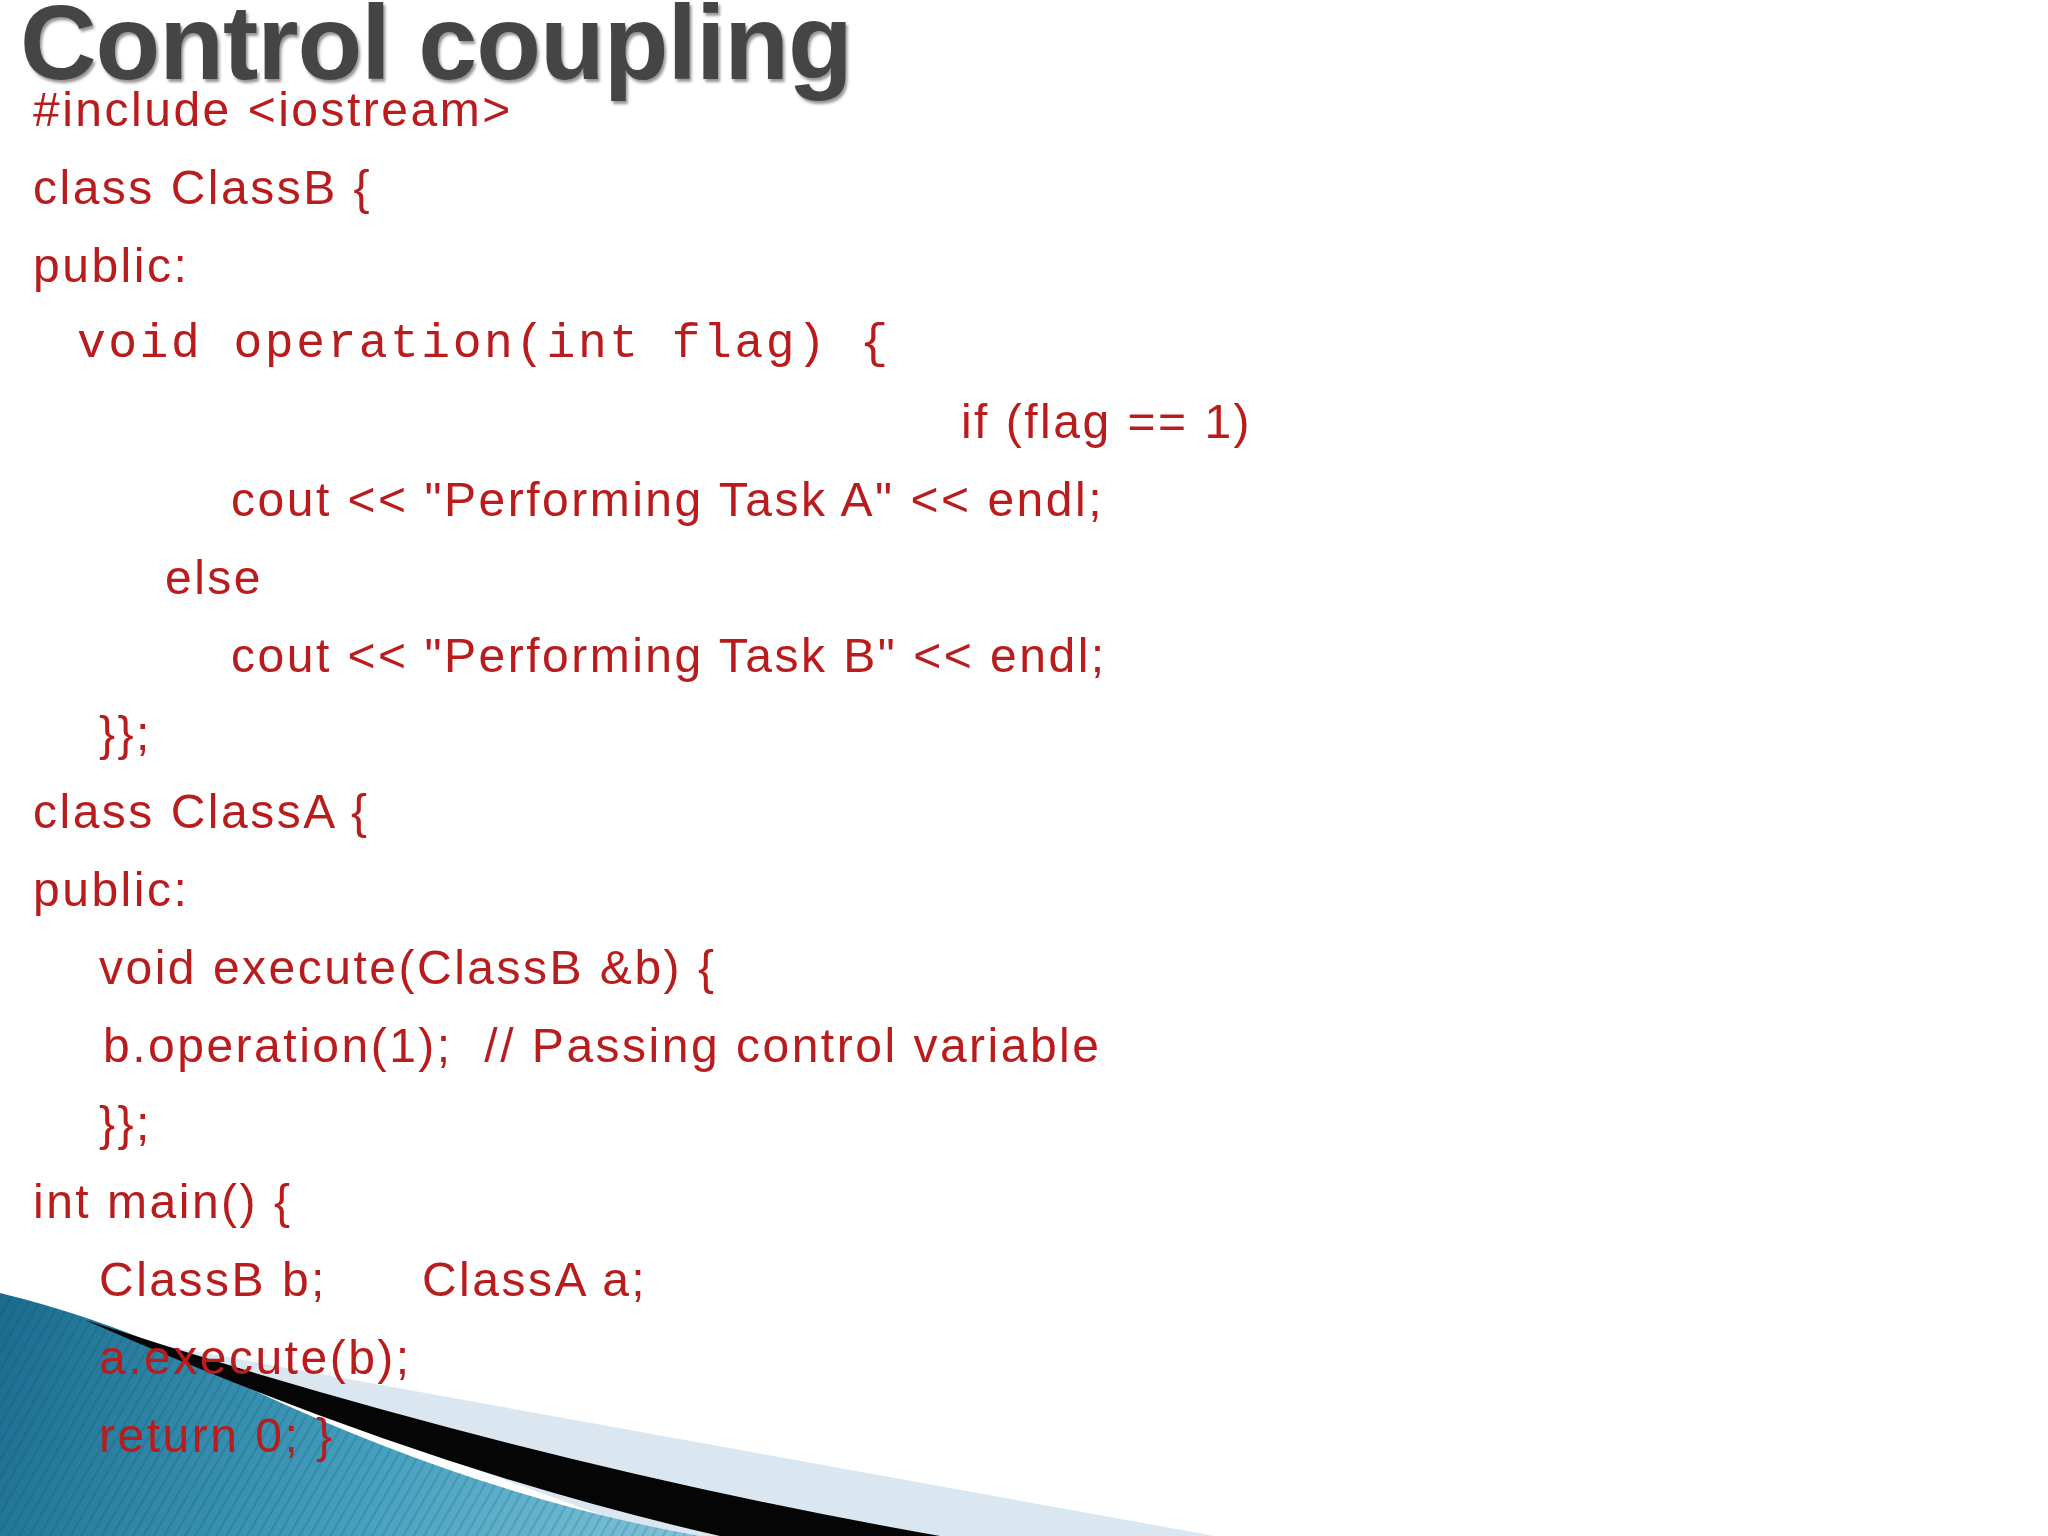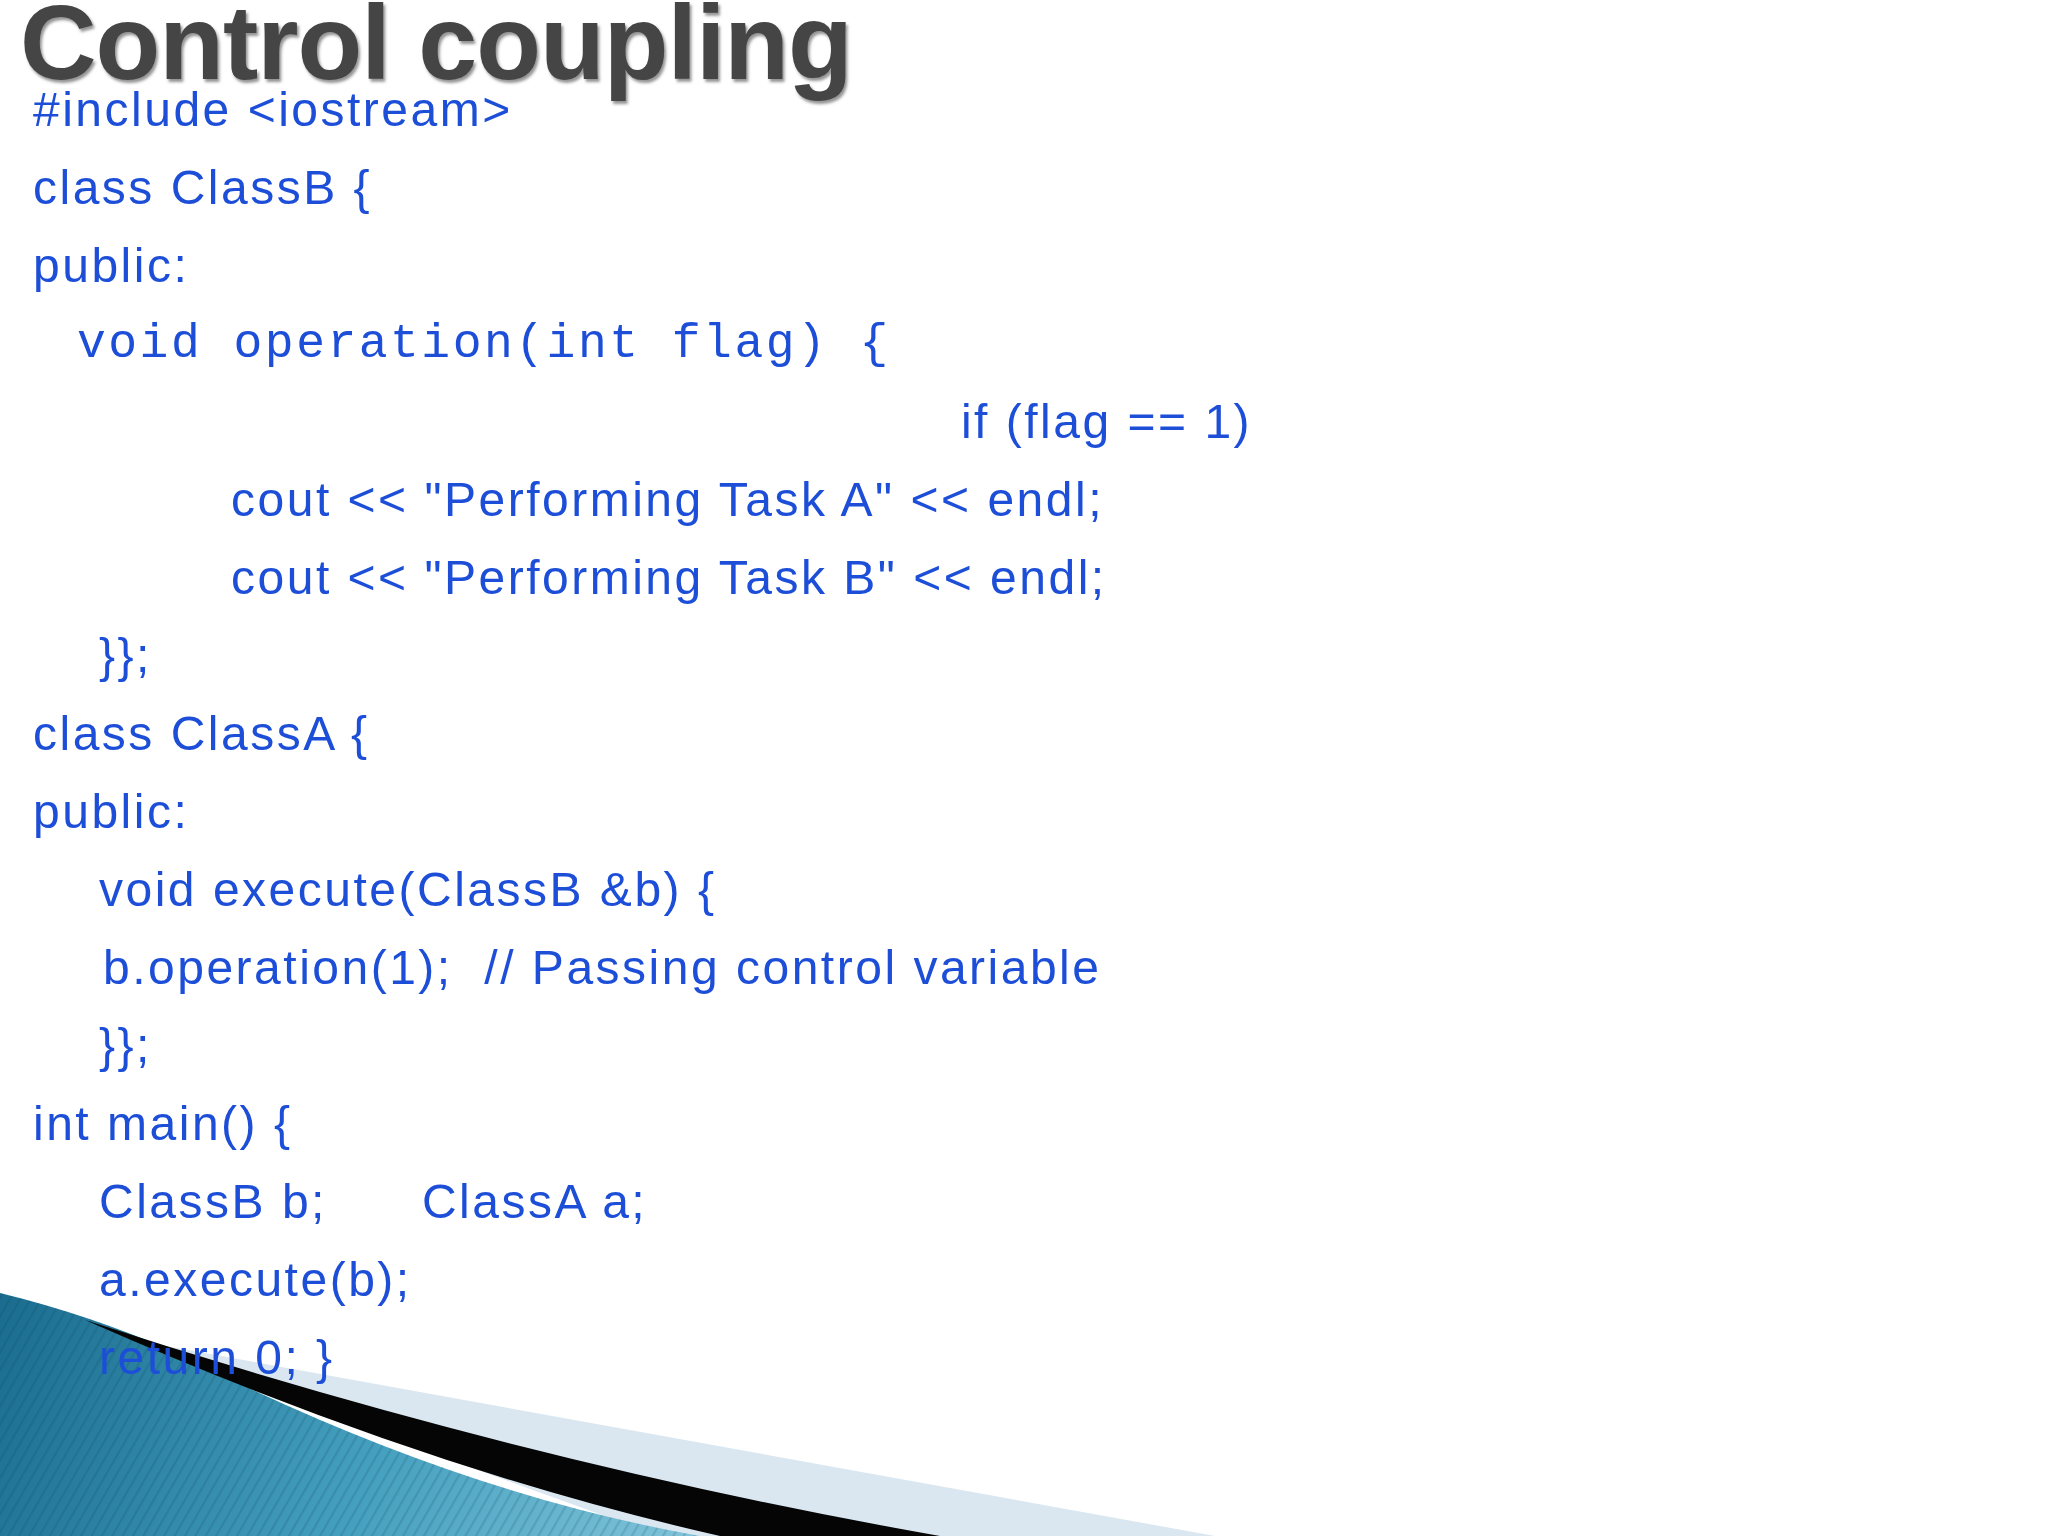--- a/index.html
+++ b/index.html
@@ -39,21 +39,21 @@
   .code-block {
     position: absolute;
     left: 0;
     top: 71px;
     width: 2048px;
   }
   .code-line {
     font-size: 48px;
     line-height: 78px;
     letter-spacing: 2.5px;
-    color: #1d4ed8;
+    color: #b91c1c;
     white-space: pre;
   }
 </style>
 </head>
 <body>
 
 <div class="slide">
 
   <svg class="corner-decoration" viewBox="0 0 2048 1536" width="2048" height="1536" aria-hidden="true">
     <defs>
@@ -77,20 +77,21 @@
 
   <h1 class="slide-title">Control coupling</h1>
 
   <div class="code-block">
       <div class="code-line" style="padding-left: 33px;">#include &lt;iostream&gt;</div>
       <div class="code-line" style="padding-left: 33px;">class ClassB {</div>
       <div class="code-line" style="padding-left: 33px;">public:</div>
       <div class="code-line" style="padding-left: 77px; font-family: Liberation Mono, monospace;">void operation(int flag) {</div>
       <div class="code-line" style="padding-left: 165px; text-align: center;">if (flag == 1)</div>
       <div class="code-line" style="padding-left: 231px;">cout &lt;&lt; "Performing Task A" &lt;&lt; endl;</div>
+      <div class="code-line" style="padding-left: 165px;">else</div>
       <div class="code-line" style="padding-left: 231px;">cout &lt;&lt; "Performing Task B" &lt;&lt; endl;</div>
       <div class="code-line" style="padding-left: 99px;">}};</div>
       <div class="code-line" style="padding-left: 33px;">class ClassA {</div>
       <div class="code-line" style="padding-left: 33px;">public:</div>
       <div class="code-line" style="padding-left: 99px;">void execute(ClassB &amp;b) {</div>
       <div class="code-line" style="padding-left: 103px;">b.operation(1);  // Passing control variable</div>
       <div class="code-line" style="padding-left: 99px;">}};</div>
       <div class="code-line" style="padding-left: 33px;">int main() {</div>
       <div class="code-line" style="padding-left: 99px;">ClassB b;      ClassA a;</div>
       <div class="code-line" style="padding-left: 99px;">a.execute(b);</div>

